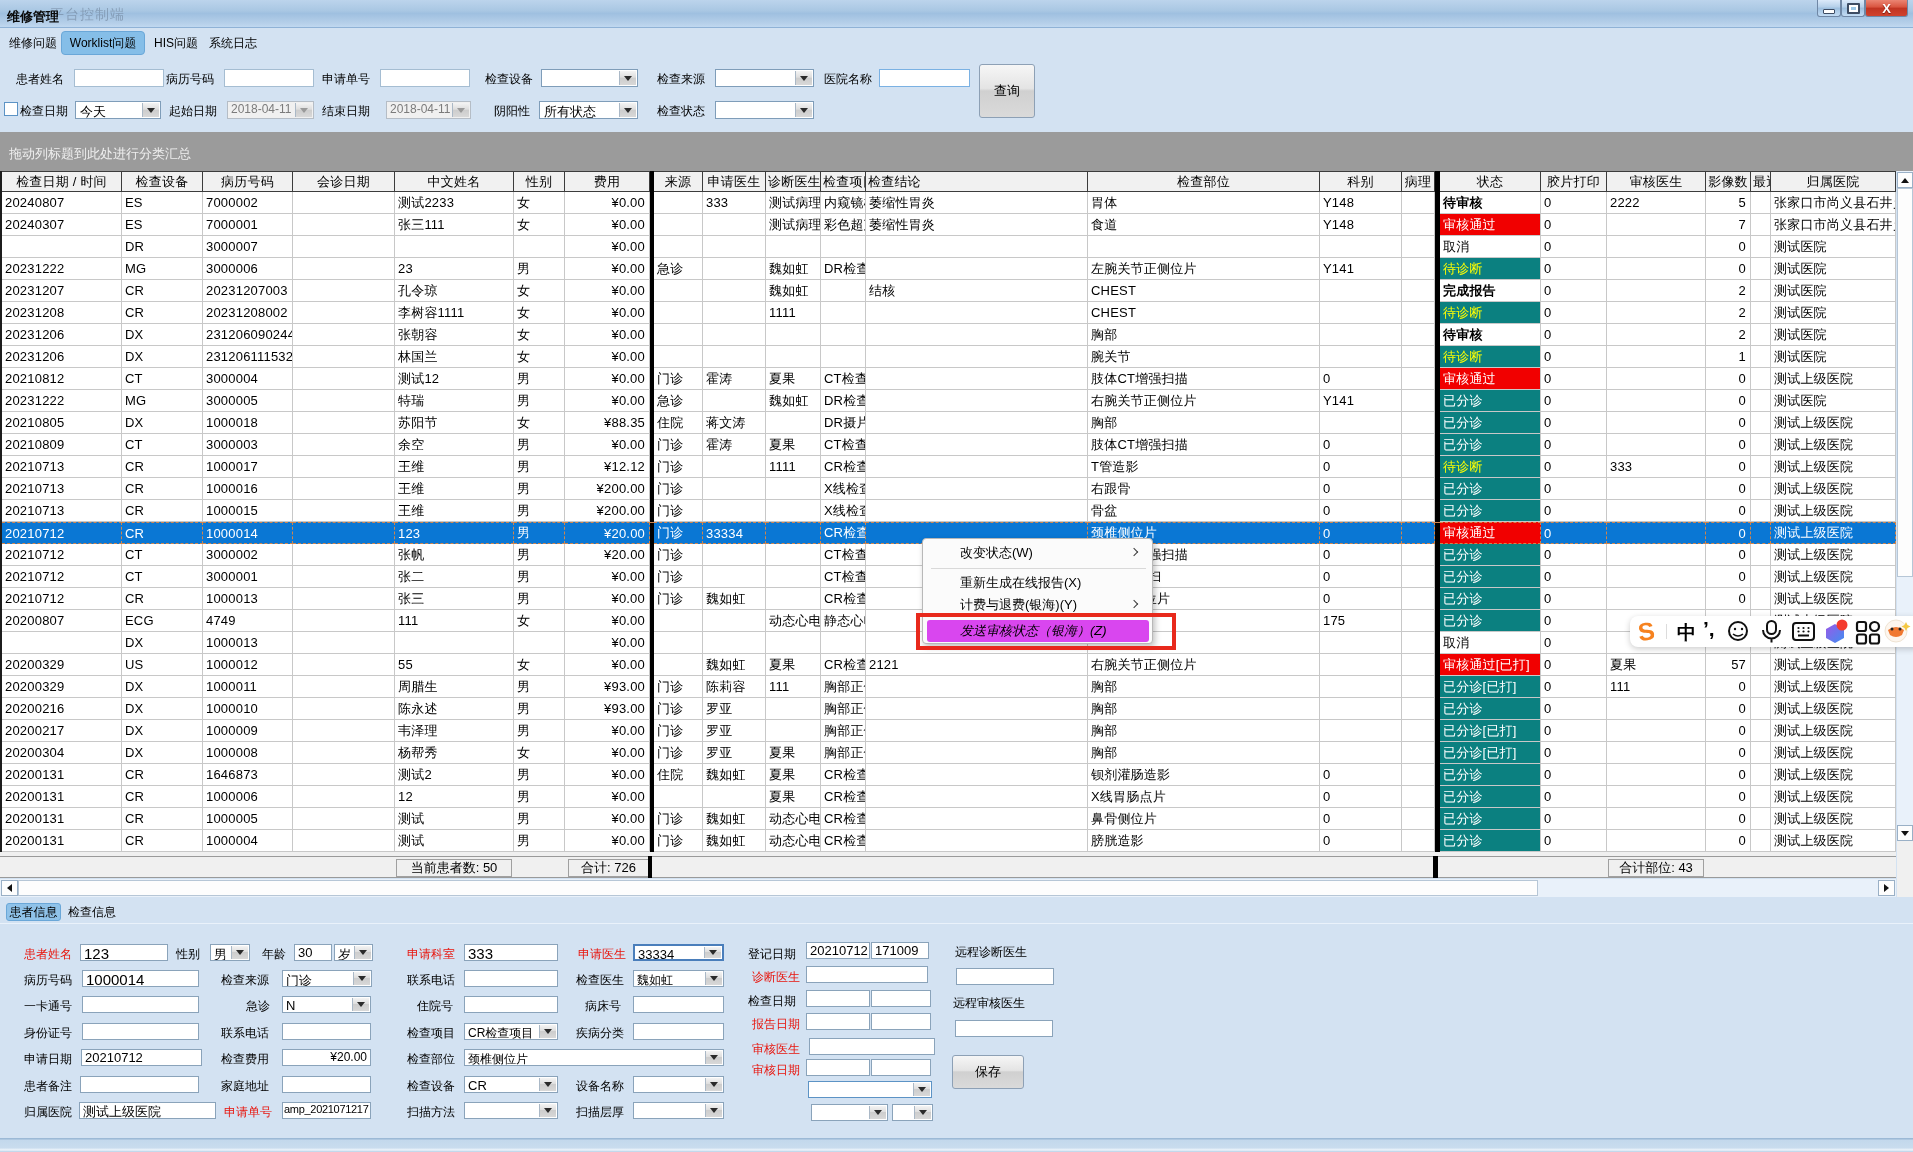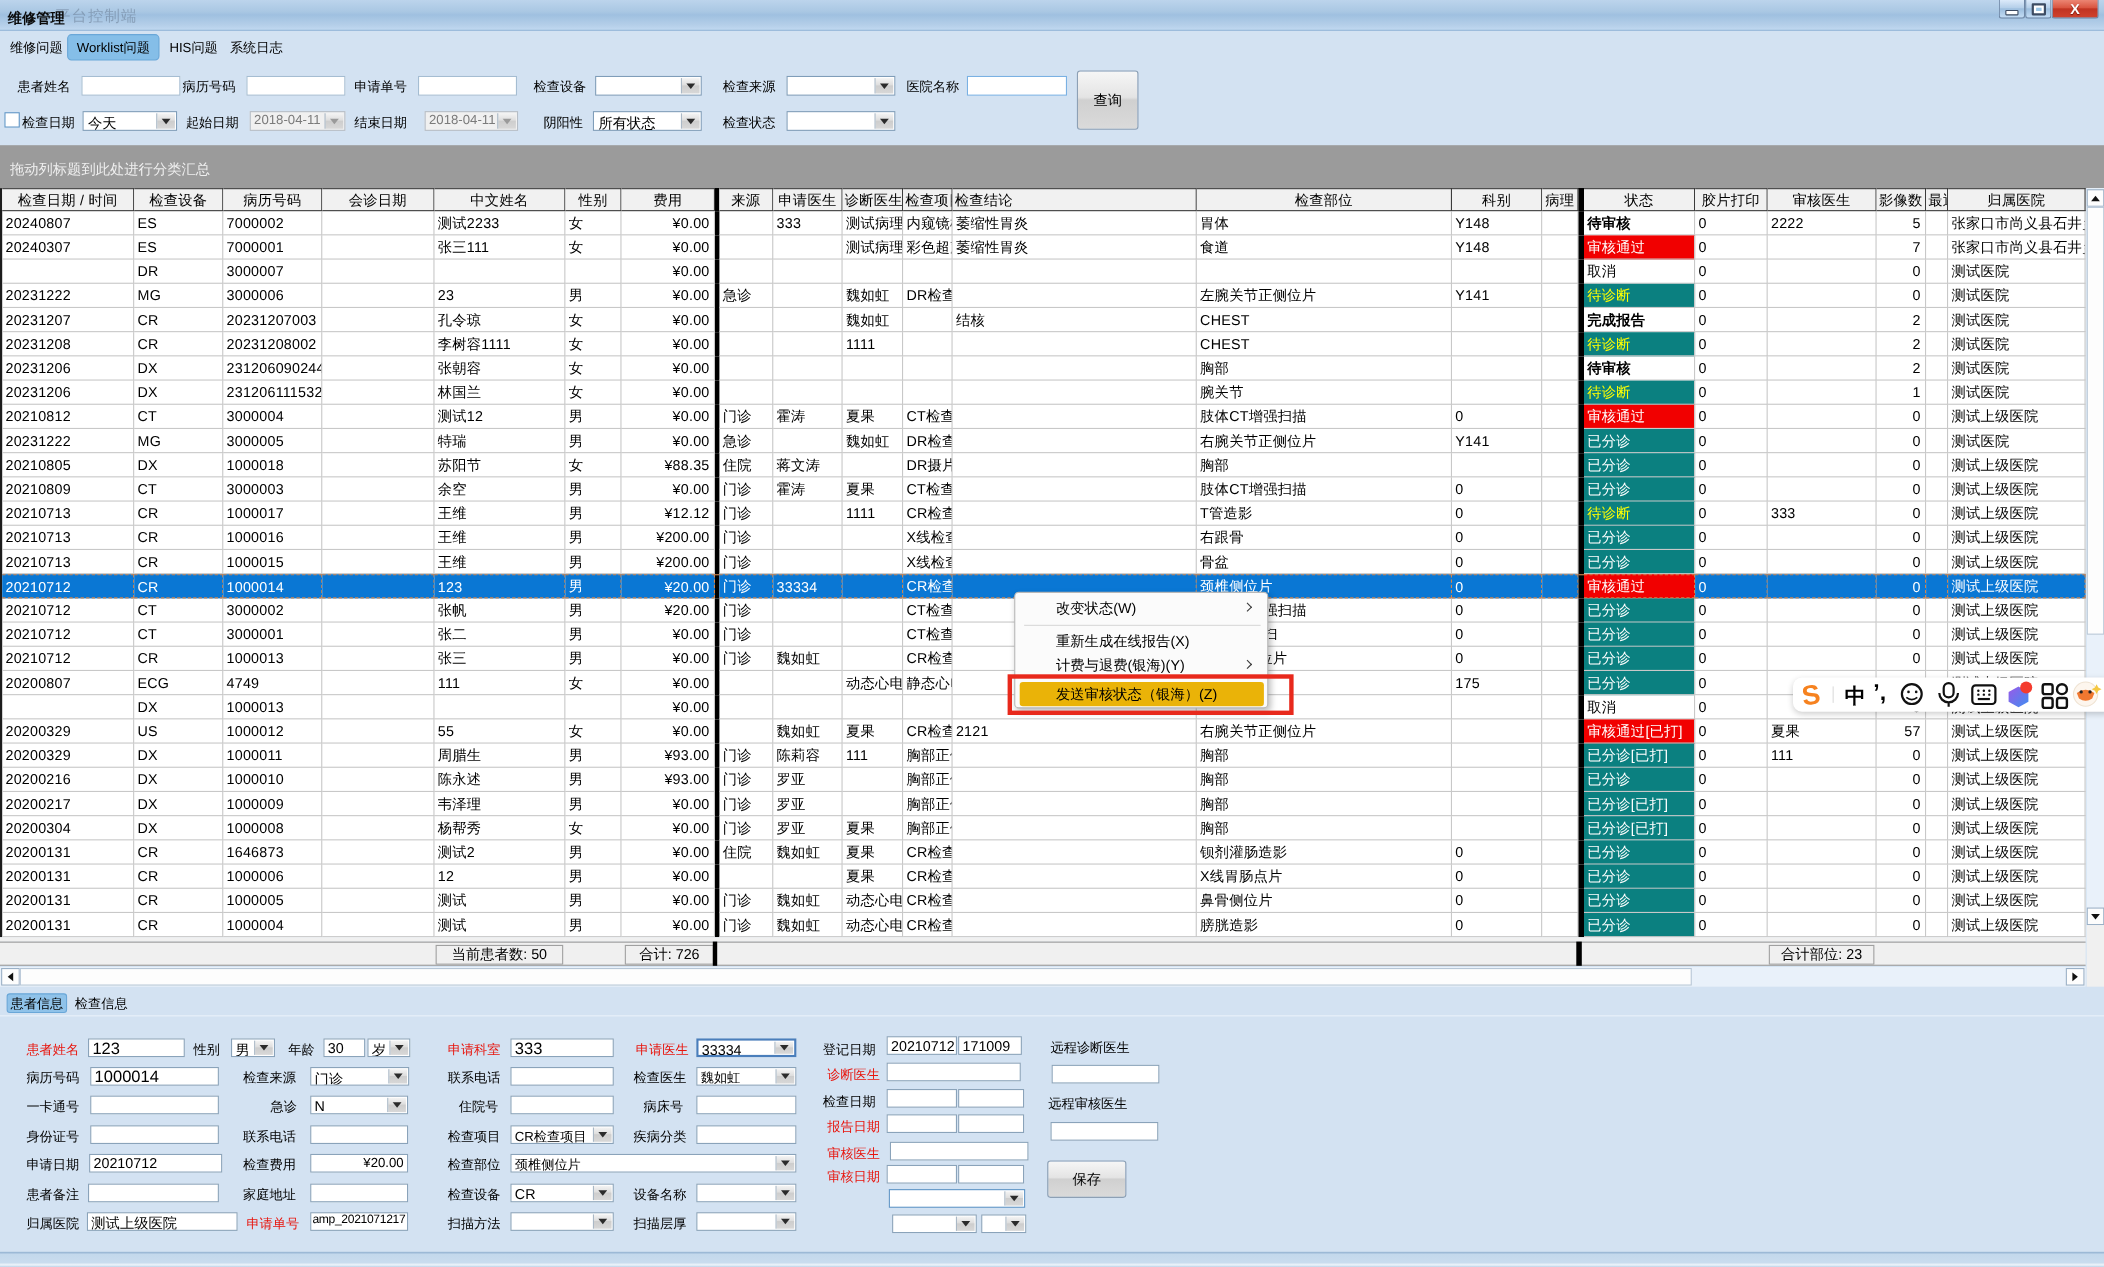--- a/index.html
+++ b/index.html
@@ -55,21 +55,21 @@
 .sumbox{position:absolute;top:2px;height:18px;border:1px solid #a0a0a0;font-size:13px;display:flex;align-items:center;justify-content:center;background:#f0f0f0;}
 #hscroll{left:0;top:879px;width:1896px;height:18px;background:#e9f1fa;}
 .sbtn{position:absolute;background:#fdfdfd;border:1px solid #9ab0c6;display:flex;align-items:center;justify-content:center;}
 .arr{width:0;height:0;}
 #vscroll{left:1897px;top:171px;width:16px;height:685px;background:#e9f1fa;}
 
 #ctxmenu{left:922px;top:538px;width:231px;height:106px;background:#fbfbfb;border:1px solid #b8b8b8;border-radius:4px;box-shadow:2px 3px 6px rgba(0,0,0,.25);font-size:13px;}
 .mi{position:absolute;left:4px;width:222px;height:22px;display:flex;align-items:center;}
 .mi .t{margin-left:33px;}
 .mi .a{position:absolute;right:12px;top:7px;width:6px;height:6px;border-top:1.6px solid #3a3a3a;border-right:1.6px solid #3a3a3a;transform:rotate(45deg);}
-#misel{background:#eab308;border-radius:3px;}
+#misel{background:#d946ef;border-radius:3px;font-style:italic;}
 #redbox{left:916px;top:613px;width:260px;height:37px;border:4px solid #e8291c;}
 
 #sogou{left:1630px;top:616px;width:292px;height:31px;background:#fff;border-radius:8px;box-shadow:0 2px 6px rgba(0,0,0,.2);display:flex;align-items:center;}
 
 .btab{top:903px;height:18px;font-size:12px;display:flex;align-items:center;justify-content:center;}
 #btabsel{left:6px;width:55px;background:#8fc2e9;border:1px solid #6aa7d8;border-radius:3px;}
 #bottomedge{left:0;top:1138px;width:1913px;height:14px;background:linear-gradient(#9cb9d6 0,#9cb9d6 7%,#c3d8ec 15%,#c9dcee 70%,#eef5fb 85%,#b7cfe6 100%);}
 .fld{position:absolute;background:#fff;border:1px solid #8aa3ba;font-size:13px;padding:0 3px;overflow:hidden;white-space:nowrap;}
 </style></head><body>
 
@@ -936,21 +936,21 @@
 <td></td>
 <td>测试上级医院</td>
 </tr>
 </tbody>
     </table>
 </div>
 <div class="abs" style="left:0;top:852px;width:1896px;height:4px;background:#f0f0f0;"></div>
 <div id="sumrow" class="abs">
 <div class="sumbox" style="left:396px;width:116px;">当前患者数: 50</div>
 <div class="sumbox" style="left:568px;width:81px;">合计: 726</div>
-<div class="sumbox" style="left:1608px;width:96px;">合计部位: 23</div>
+<div class="sumbox" style="left:1608px;width:96px;">合计部位: 43</div>
 </div>
 <div class="abs" style="left:648px;top:856px;width:4px;height:22px;background:#000;"></div>
 <div class="abs" style="left:1433px;top:856px;width:5px;height:22px;background:#000;"></div>
 <div id="hscroll" class="abs"></div>
 <div class="sbtn abs" style="left:1px;top:880px;width:17px;height:16px;">
     <span class="arr" style="border-top:4px solid transparent;border-bottom:4px solid transparent;border-right:5px solid #111;"></span>
   </div>
 <div class="abs" style="left:18px;top:880px;width:1520px;height:16px;background:#fdfdfd;border:1px solid #b6c6d6;"></div>
 <div class="sbtn abs" style="left:1878px;top:880px;width:17px;height:16px;">
     <span class="arr" style="border-top:4px solid transparent;border-bottom:4px solid transparent;border-left:5px solid #111;"></span>

